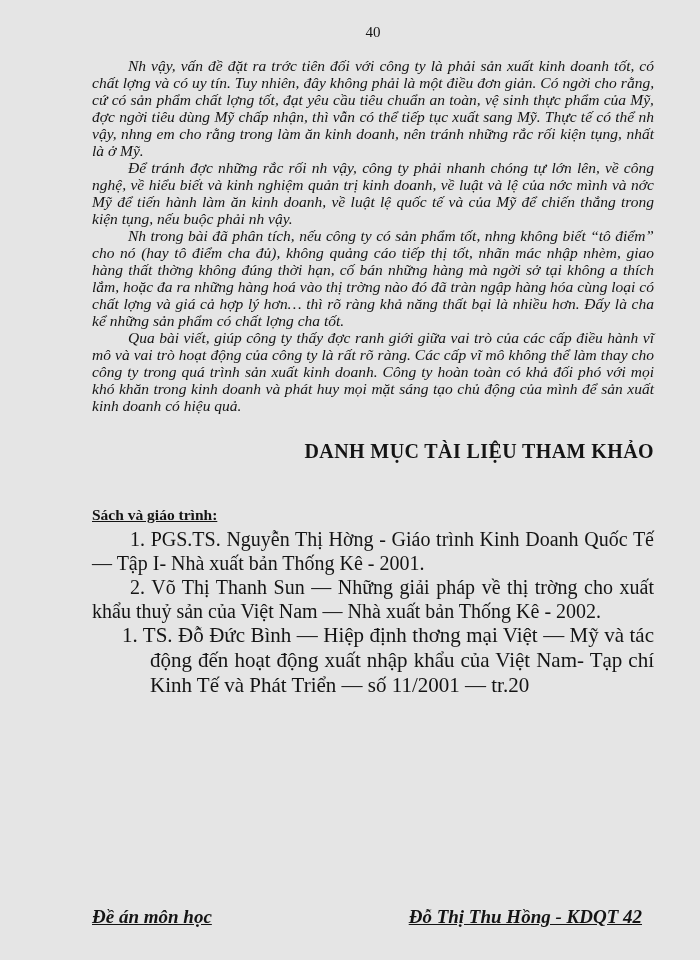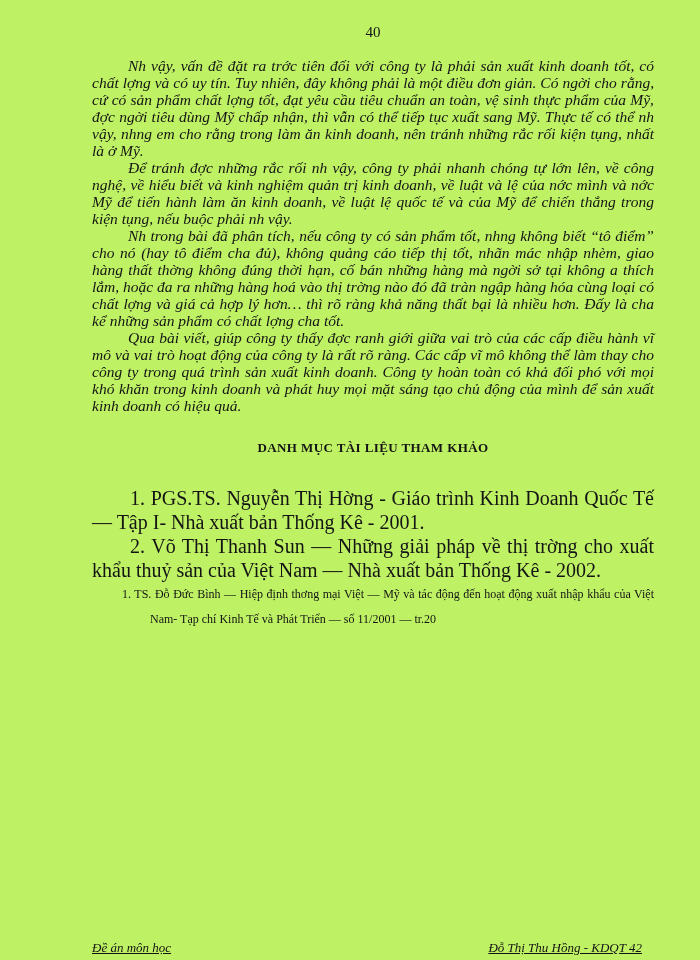--- a/index.html
+++ b/index.html
@@ -9,69 +9,69 @@
     height: 960px;
     font-family: "Liberation Serif", "DejaVu Serif", serif;
     color: #141414;
     overflow: hidden;
   }
   .page {
     position: relative;
     width: 700px;
     height: 960px;
     padding: 24px 46px 0 92px;
-    background: #bef264;
+    background: #e5e5e5;
   }
   .page-number {
     text-align: center;
     font-size: 15px;
     margin-bottom: 16px;
   }
   .body-text p {
     font-style: italic;
     font-size: 15.5px;
     line-height: 17px;
     text-align: justify;
     text-indent: 36px;
   }
   .refs-title {
-    text-align: center;
+    text-align: right;
     font-weight: bold;
-    font-size: 13px;
+    font-size: 20px;
     letter-spacing: 0.4px;
-    margin: 26px 0 30px 0;
+    margin: 26px 0 39px 0;
   }
   .section-heading {
     font-weight: bold;
     font-size: 15.5px;
     line-height: 25px;
     text-decoration: underline;
   }
   .ref-item {
     font-size: 20px;
     line-height: 24px;
     text-align: justify;
     text-indent: 38px;
   }
   .ref-hanging {
-    font-size: 12px;
+    font-size: 21px;
     line-height: 25px;
     text-align: justify;
     padding-left: 58px;
     text-indent: -28px;
   }
   .footer {
     position: absolute;
     left: 92px;
     right: 58px;
-    bottom: 4px;
+    bottom: 32px;
     display: flex;
     justify-content: space-between;
-    font-size: 13px;
-    font-weight: normal;
+    font-size: 19px;
+    font-weight: bold;
     font-style: italic;
   }
   .footer span {
     text-decoration: underline;
   }
 </style>
 </head>
 <body>
 
 <div class="page">
@@ -82,20 +82,21 @@
     <p>Nh vậy, vấn đề đặt ra trớc tiên đối với công ty là phải sản xuất kinh doanh tốt, có chất lợng và có uy tín. Tuy nhiên, đây không phải là một điều đơn giản. Có ngời cho rằng, cứ có sản phẩm chất lợng tốt, đạt yêu cầu tiêu chuẩn an toàn, vệ sinh thực phẩm của Mỹ, đợc ngời tiêu dùng Mỹ chấp nhận, thì vẫn có thể tiếp tục xuất sang Mỹ. Thực tế có thể nh vậy, nhng em cho rằng trong làm ăn kinh doanh, nên tránh những rắc rối kiện tụng, nhất là ở Mỹ.</p>
     <p>Để tránh đợc những rắc rối nh vậy, công ty phải nhanh chóng tự lớn lên, về công nghệ, về hiểu biết và kinh nghiệm quản trị kinh doanh, về luật và lệ của nớc mình và nớc Mỹ để tiến hành làm ăn kinh doanh, về luật lệ quốc tế và của Mỹ để chiến thắng trong kiện tụng, nếu buộc phải nh vậy.</p>
     <p>Nh trong bài đã phân tích, nếu công ty có sản phẩm tốt, nhng không biết “tô điểm” cho nó (hay tô điểm cha đủ), không quảng cáo tiếp thị tốt, nhãn mác nhập nhèm, giao hàng thất thờng không đúng thời hạn, cố bán những hàng mà ngời sở tại không a thích lắm, hoặc đa ra những hàng hoá vào thị trờng nào đó đã tràn ngập hàng hóa cùng loại có chất lợng và giá cả hợp lý hơn… thì rõ ràng khả năng thất bại là nhiều hơn. Đấy là cha kể những sản phẩm có chất lợng cha tốt.</p>
     <p>Qua bài viết, giúp công ty thấy đợc ranh giới giữa vai trò của các cấp điều hành vĩ mô và vai trò hoạt động của công ty là rất rõ ràng. Các cấp vĩ mô không thể làm thay cho công ty trong quá trình sản xuất kinh doanh. Công ty hoàn toàn có khả đối phó với mọi khó khăn trong kinh doanh và phát huy mọi mặt sáng tạo chủ động của mình để sản xuất kinh doanh có hiệu quả.</p>
   </div>
 
   <h1 class="refs-title">DANH MỤC TÀI LIỆU THAM KHẢO</h1>
 
   <div class="refs">
 
+    <div class="section-heading">Sách và giáo trình:</div>
 
     <p class="ref-item">1. PGS.TS. Nguyễn Thị Hờng - Giáo trình Kinh Doanh Quốc Tế — Tập I- Nhà xuất bản Thống Kê - 2001.</p>
 
     <p class="ref-item">2. Võ Thị Thanh Sun — Những giải pháp về thị trờng cho xuất khẩu thuỷ sản của Việt Nam — Nhà xuất bản Thống Kê - 2002.</p>
 
 
     <div class="ref-hanging">1. TS. Đỗ Đức Bình — Hiệp định thơng mại Việt — Mỹ và tác động đến hoạt động xuất nhập khẩu của Việt Nam- Tạp chí Kinh Tế và Phát Triển — số 11/2001 — tr.20</div>
 
   </div>
 

